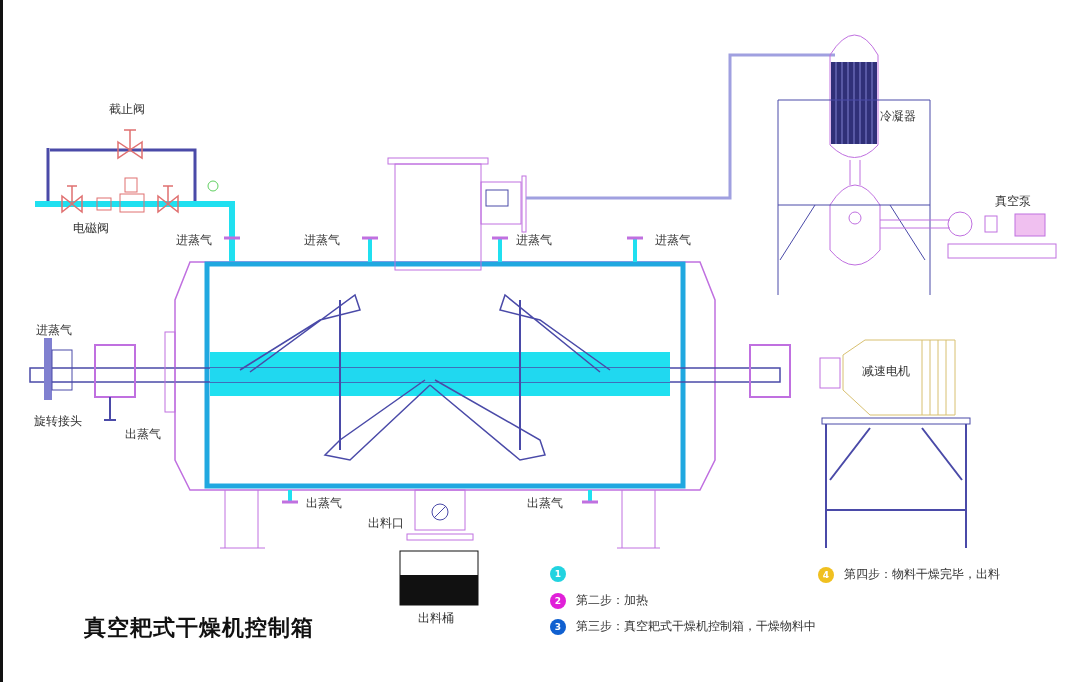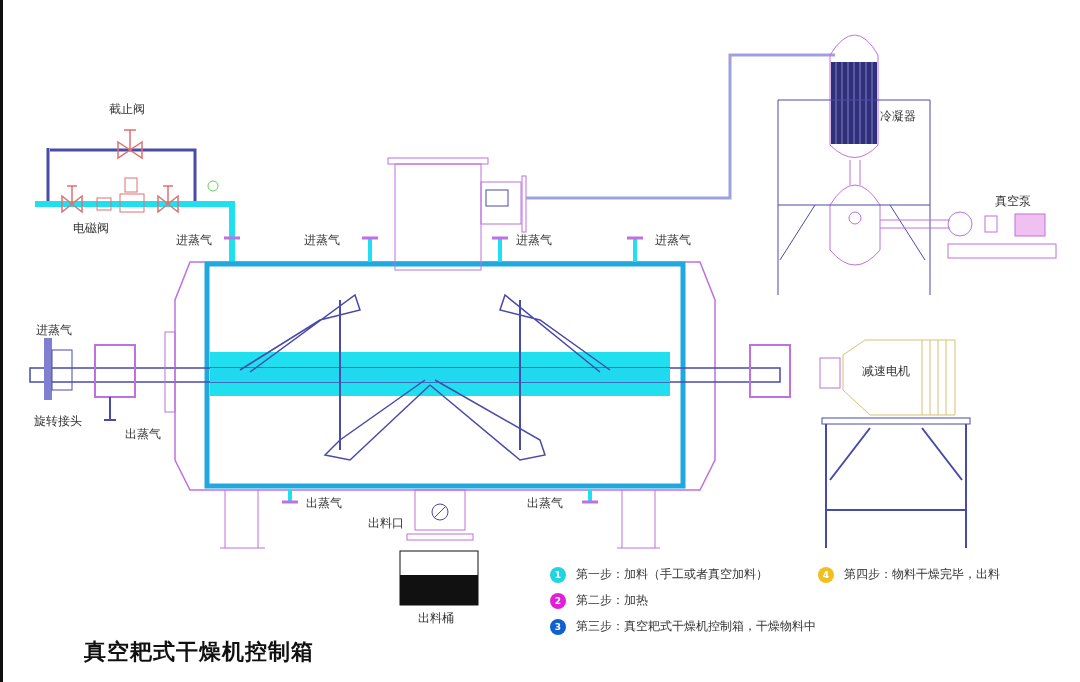--- a/index.html
+++ b/index.html
@@ -1,20 +1,20 @@
 <!DOCTYPE html>
 <html><head>
 <meta charset="utf-8">
 <style>
   html,body{margin:0;padding:0;background:#fff;}
   body{width:1080px;height:682px;position:relative;overflow:hidden;font-family:"DejaVu Sans",sans-serif;}
   #left-edge{position:absolute;left:0;top:0;width:3px;height:682px;background:#111;}
   svg#diagram{position:absolute;left:0;top:0;}
   .lbl{font-family:"DejaVu Sans",sans-serif;font-size:12px;fill:#333;}
-  #title{position:absolute;left:84px;top:613px;font-family:"DejaVu Sans",sans-serif;font-weight:bold;font-size:22px;color:#111;letter-spacing:1px;margin-top:24px;}
+  #title{position:absolute;left:84px;top:613px;font-family:"DejaVu Sans",sans-serif;font-weight:bold;font-size:22px;color:#111;letter-spacing:1px;}
   #steps{position:absolute;left:550px;top:566px;font-family:"DejaVu Sans",sans-serif;font-size:12px;color:#333;}
   .step{position:absolute;white-space:nowrap;display:flex;align-items:center;}
   .dot{width:16px;height:16px;border-radius:50%;display:inline-flex;align-items:center;justify-content:center;font-size:9px;color:#fff;font-weight:bold;margin-right:10px;}
 </style>
 </head>
 <body>
 
 <div id="left-edge"></div>
 
 <svg id="diagram" width="1080" height="682" viewBox="0 0 1080 682">
@@ -128,21 +128,20 @@
   <text class="lbl" x="527" y="507">出蒸气</text>
   <text class="lbl" x="368" y="527">出料口</text>
   <text class="lbl" x="418" y="622">出料桶</text>
 </svg>
 
 <div id="title">真空耙式干燥机控制箱</div>
 
 <div id="steps">
   <div class="step" style="left:0;top:0;">
     <span class="dot" style="background:#22d3e0">1</span>
-    <span>第一步：加料（手工或者真空加料）</span>
   </div>
   <div class="step" style="left:0;top:26px;">
     <span class="dot" style="background:#e020d8">2</span>
     <span>第二步：加热</span>
   </div>
   <div class="step" style="left:0;top:52px;">
     <span class="dot" style="background:#1060d0">3</span>
     <span>第三步：真空耙式干燥机控制箱，干燥物料中</span>
   </div>
   <div class="step" style="left:268px;top:0;">

